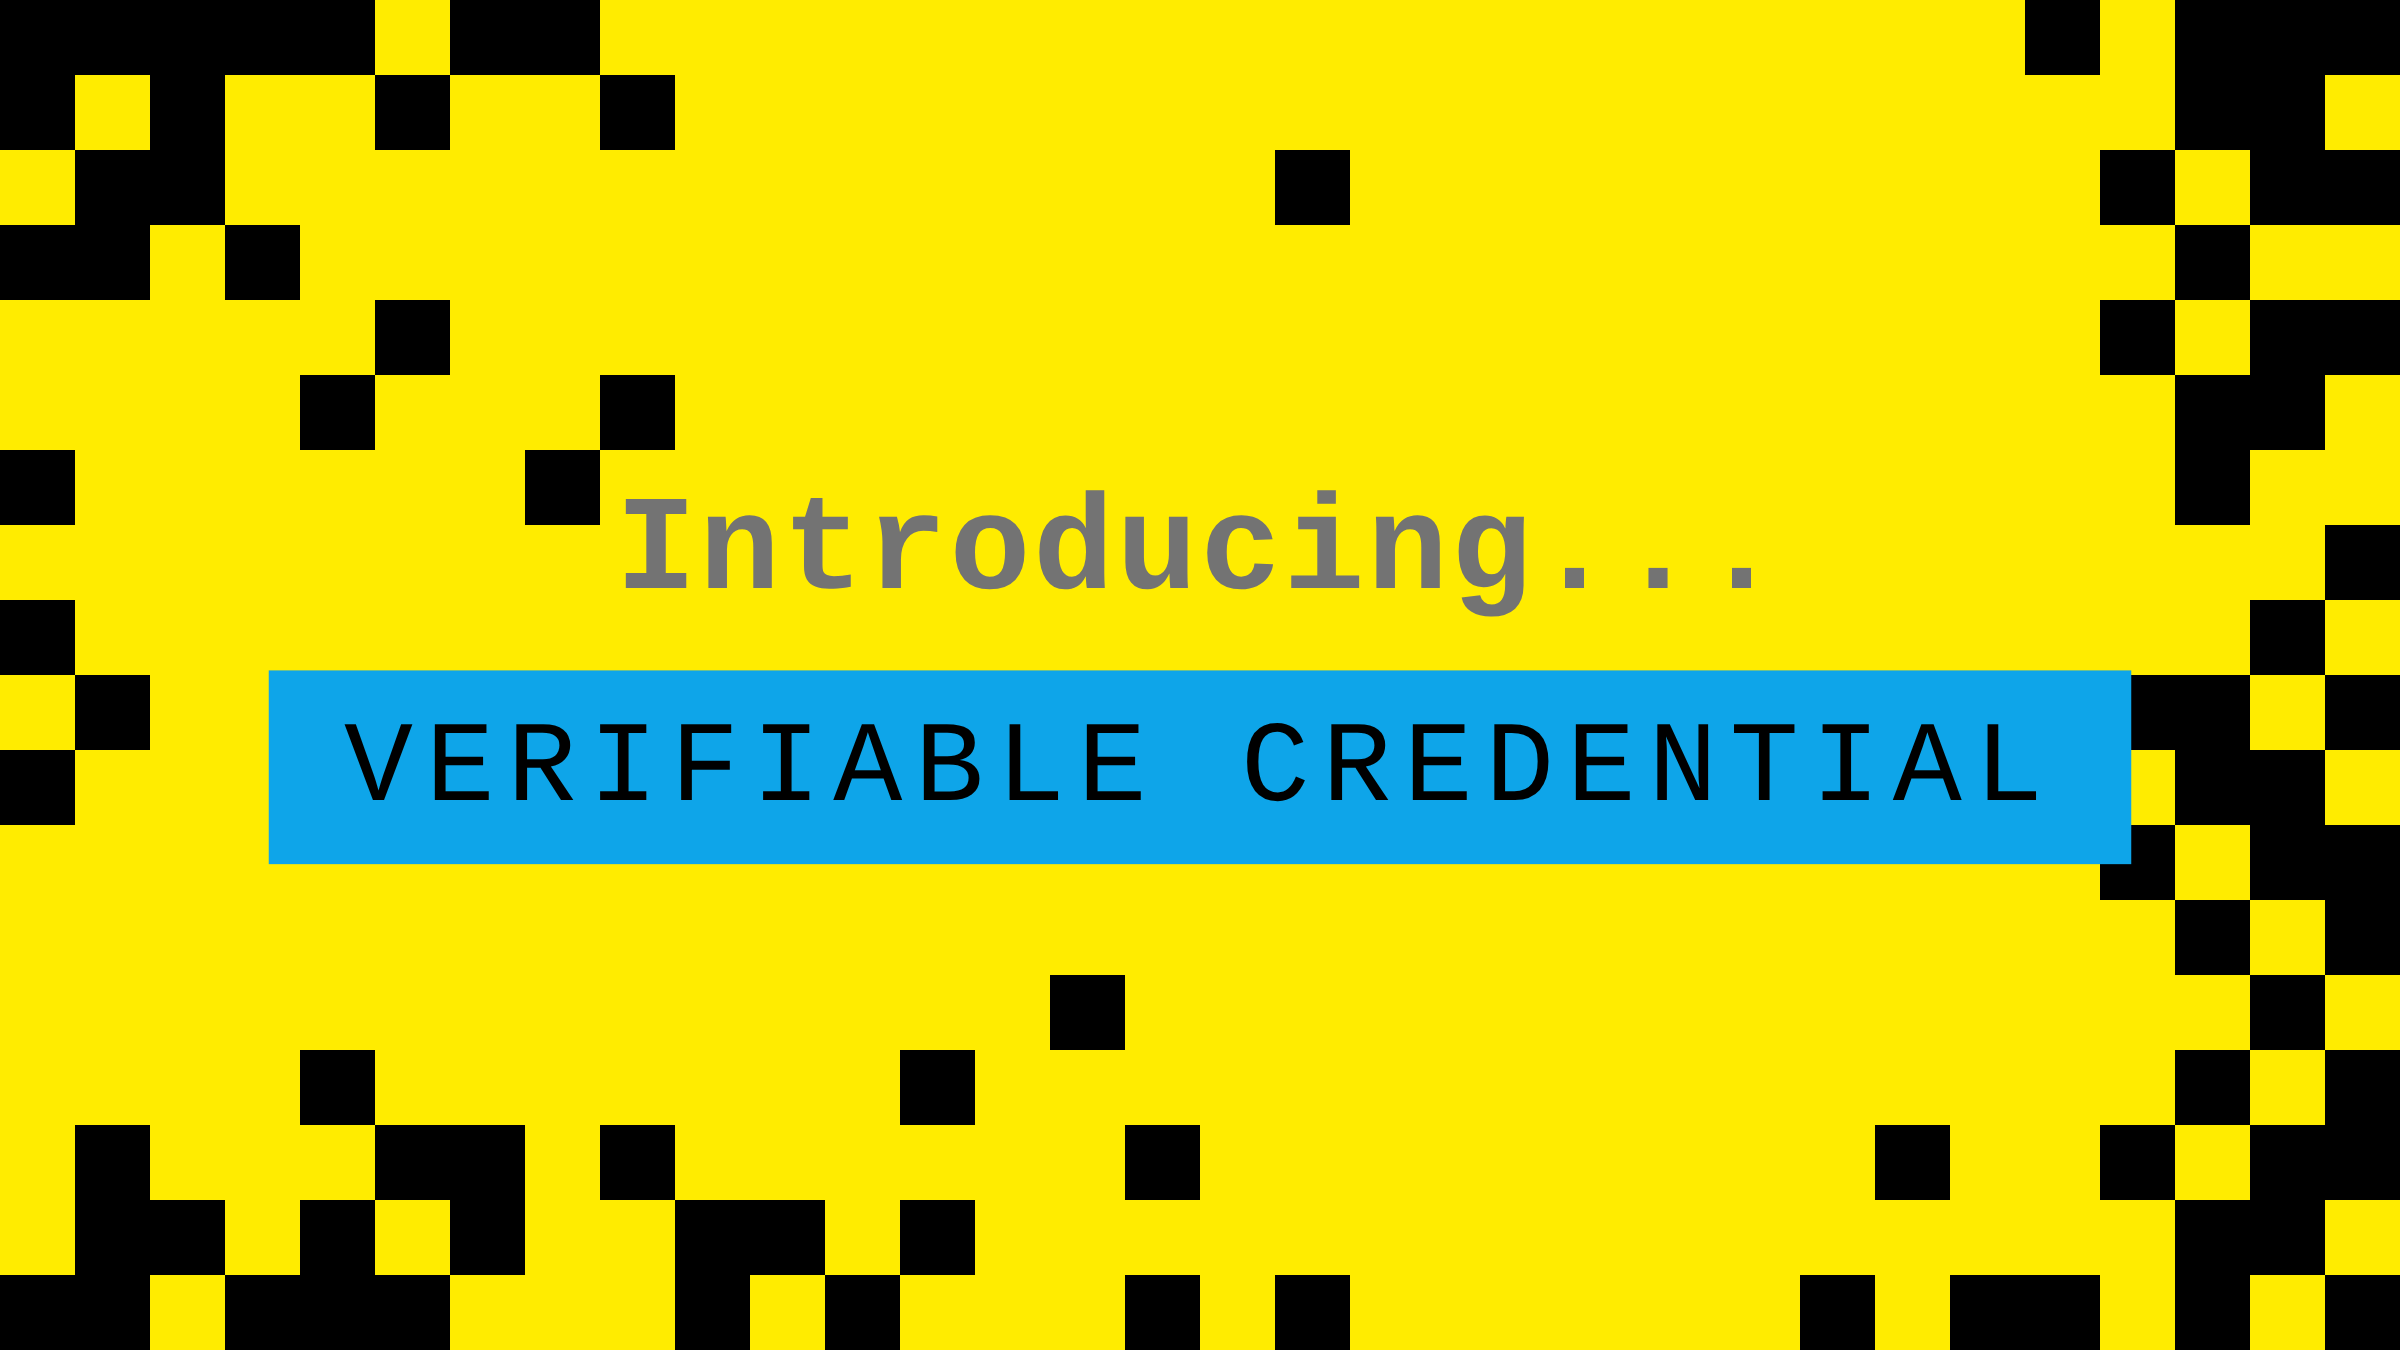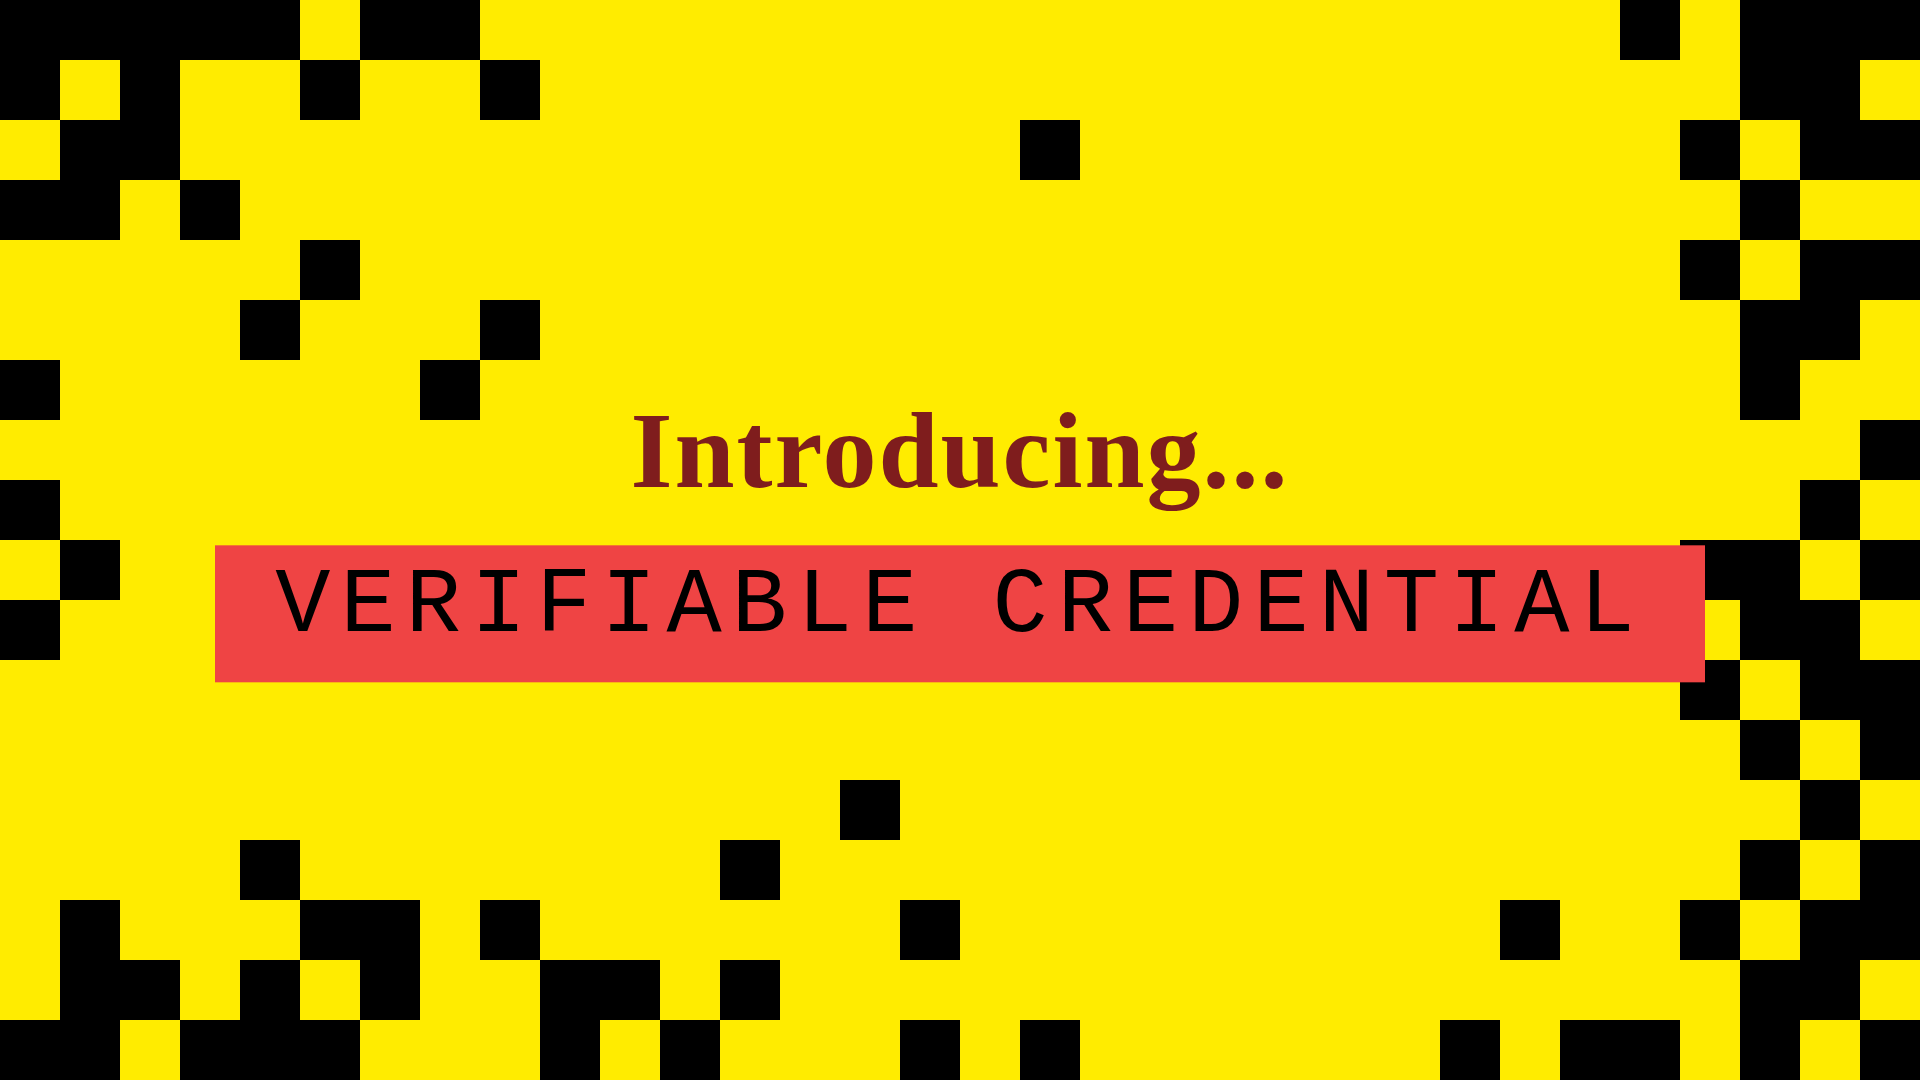--- a/index.html
+++ b/index.html
@@ -24,30 +24,30 @@
     position: absolute;
     left: 50%;
     top: 50%;
     transform: translate(-50%, -50%);
     text-align: center;
     width: 100%;
   }
   .intro {
     font-size: 108px;
     font-weight: 700;
-    color: #7f1d1d;
+    color: #737373;
     letter-spacing: 2px;
     line-height: 1;
     margin-bottom: 40px;
-    font-family: Liberation Serif, serif;
+    font-family: Liberation Mono, monospace;
   }
   .title-box {
     display: inline-block;
-    background: #ef4444;
-    padding: 12px 60px 26px 60px;
+    background: #0ea5e9;
+    padding: 30px 60px 26px 60px;
   }
   .title {
     font-size: 92px;
     font-weight: 400;
     color: #000;
     letter-spacing: 10px;
     line-height: 1.08;
     font-family: 'Courier New', Courier, monospace;
     text-transform: uppercase;
   }

